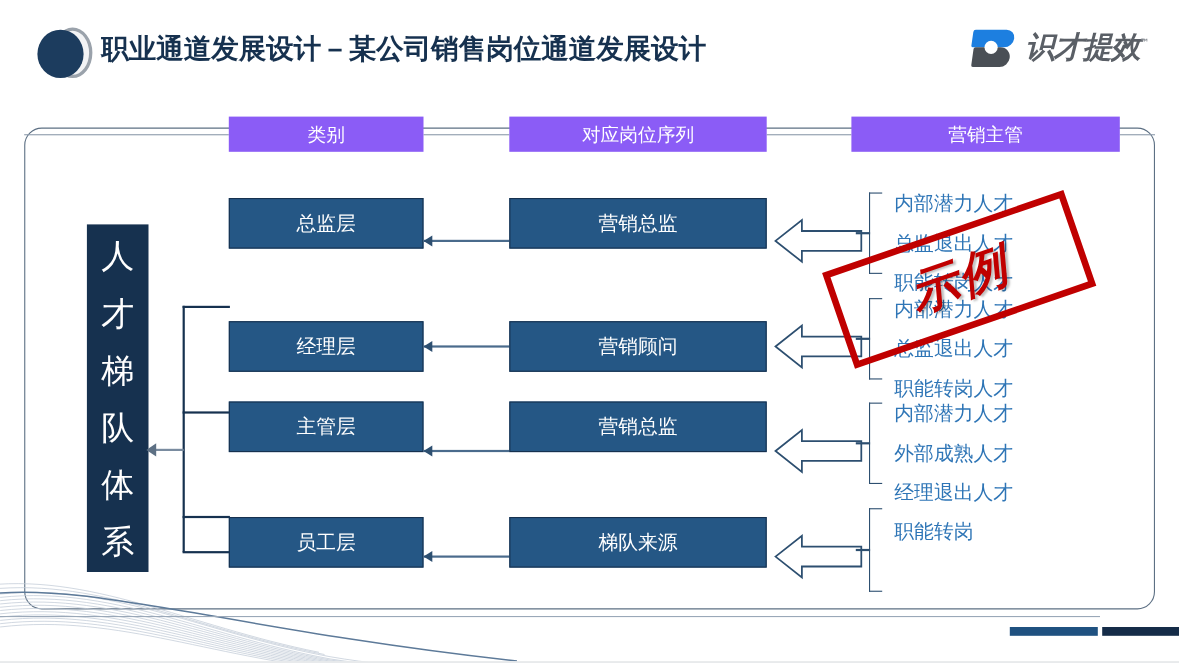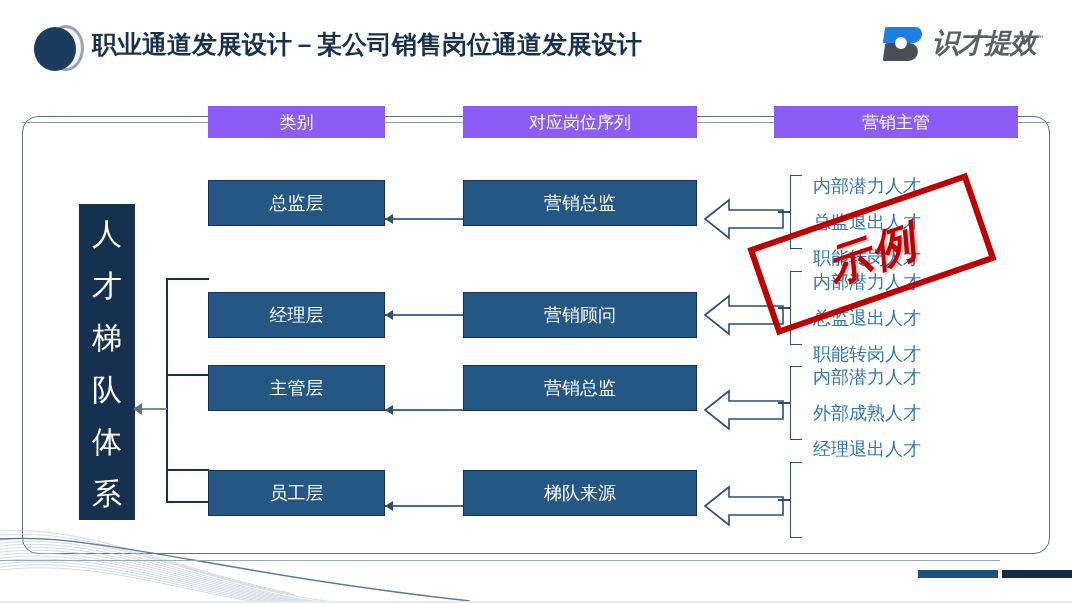--- a/index.html
+++ b/index.html
@@ -418,20 +418,21 @@
   <div class="source-item">内部潜力人才</div>
   <div class="source-item">总监退出人才</div>
   <div class="source-item">职能转岗人才</div>
 </div>
 <div class="source-group" id="source-group-2">
   <div class="source-item">内部潜力人才</div>
   <div class="source-item">外部成熟人才</div>
   <div class="source-item">经理退出人才</div>
 </div>
 <div class="source-group" id="source-group-3">
+  <div class="source-item spaced">职能转岗</div>
 </div>
 
 <div id="watermark">
   <div id="watermark-text">示例</div>
 </div>
 
 <svg id="footer-wave" viewBox="0 0 470 90" preserveAspectRatio="none">
   <g fill="none" stroke="#c3ccd8" stroke-width="0.7">
     <path d="M-20,30 C90,10 180,62 300,84 C370,96 430,96 470,92"></path>
     <path d="M-20,33 C90,13 180,64 300,86 C370,97 430,97 470,93"></path>

